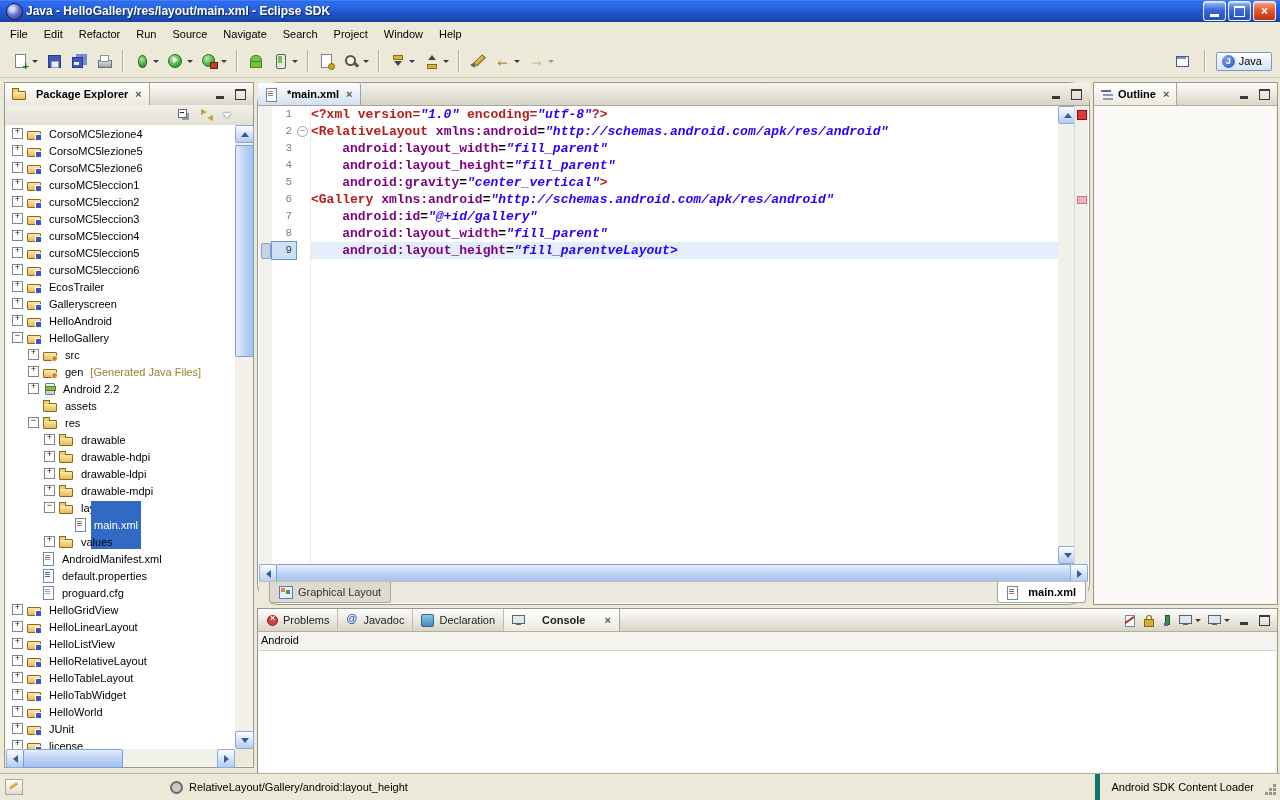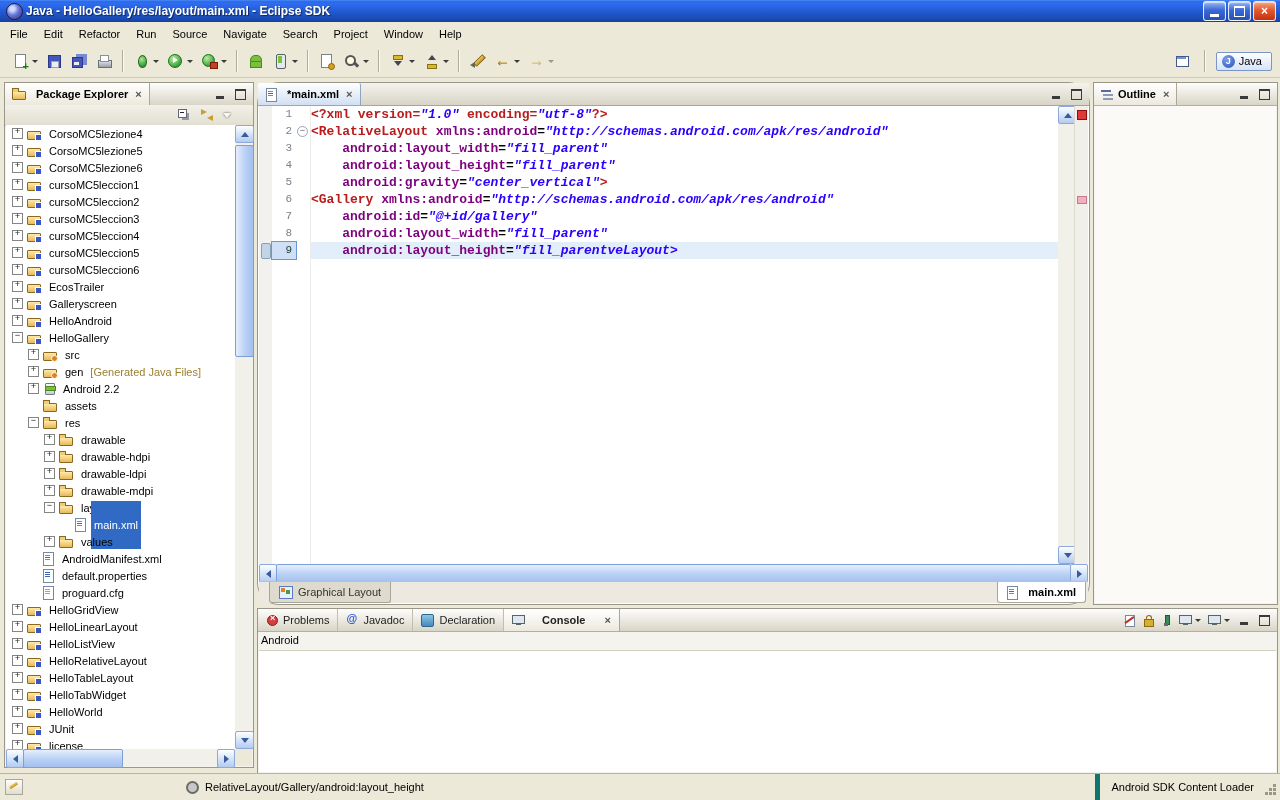--- a/index.html
+++ b/index.html
@@ -198,21 +198,21 @@
   .ct-lock{width:11px;height:13px;position:relative;}
   .ct-lock::before{content:"";position:absolute;left:1px;top:5px;width:8px;height:6px;background:#d8b030;border:1px solid #8a6a10;}
   .ct-lock::after{content:"";position:absolute;left:3px;top:1px;width:4px;height:4px;border:1px solid #8a6a10;border-bottom:none;border-radius:3px 3px 0 0;}
   .ct-pin{width:11px;height:13px;position:relative;}
   .ct-pin::before{content:"";position:absolute;left:4px;top:1px;width:3px;height:8px;background:#3a8a5a;border:1px solid #1a5a34;}
   .ct-pin::after{content:"";position:absolute;left:3px;top:9px;width:4px;height:3px;background:#667;}
   .c-label{position:absolute;left:3px;top:25px;height:14px;font-size:11px;color:#000;}
   .c-body{position:absolute;left:1px;right:1px;top:41px;bottom:1px;background:#fff;border-top:1px solid #d4d0c2;}
 
   
-  .statusbar{position:absolute;left:0;right:0;bottom:0;height:26px;background:#ece9d8;border-top:1px solid #b8b4a4;display:flex;align-items:center;font-size:11px;color:#000;gap:16px;}
+  .statusbar{position:absolute;left:0;right:0;bottom:0;height:26px;background:#ece9d8;border-top:1px solid #b8b4a4;display:flex;align-items:center;font-size:11px;color:#000;}
   .sb-left{width:165px;display:flex;align-items:center;gap:5px;padding-left:5px;flex:none;}
   .sb-ico{width:16px;height:14px;border:1px solid #aaa69a;background:linear-gradient(#fdfdfc,#e0ddd0);position:relative;}
   .sb-ico::after{content:"";position:absolute;left:3px;top:4px;width:9px;height:3px;background:linear-gradient(#f0d060,#c09020);transform:rotate(-35deg);}
   .sb-bread{display:flex;align-items:center;gap:6px;}
   .sb-circ{width:9px;height:9px;border-radius:50%;border:2px solid #6a6a6a;background:#c8c8c8;}
   .sb-right{margin-left:auto;display:flex;align-items:center;height:100%;border-left:5px solid #0f766e;padding:0 26px 0 12px;}
   .grip{position:absolute;right:2px;bottom:3px;width:14px;height:14px;}
   .grip::before{content:"";position:absolute;left:9px;top:1px;width:3px;height:3px;background:#9a968a;box-shadow:-4px 4px 0 #9a968a,0 4px 0 #9a968a,-8px 8px 0 #9a968a,-4px 8px 0 #9a968a,0 8px 0 #9a968a;}
 </style>
 </head>

